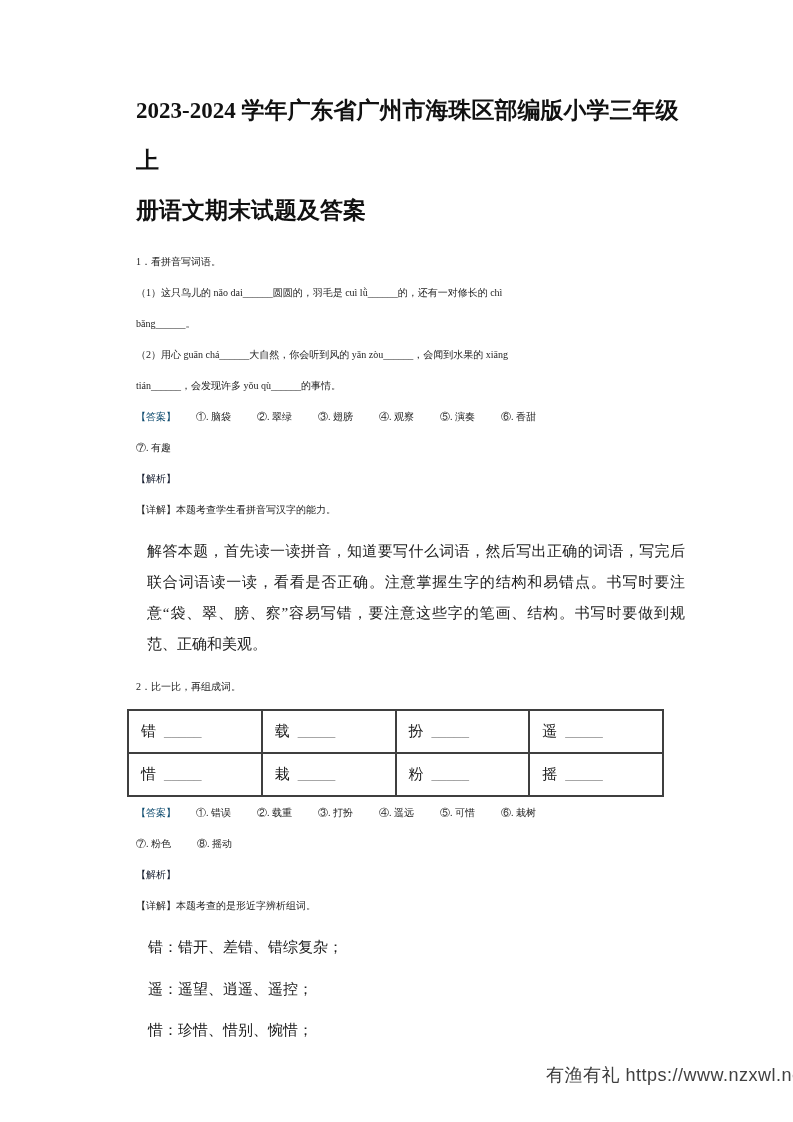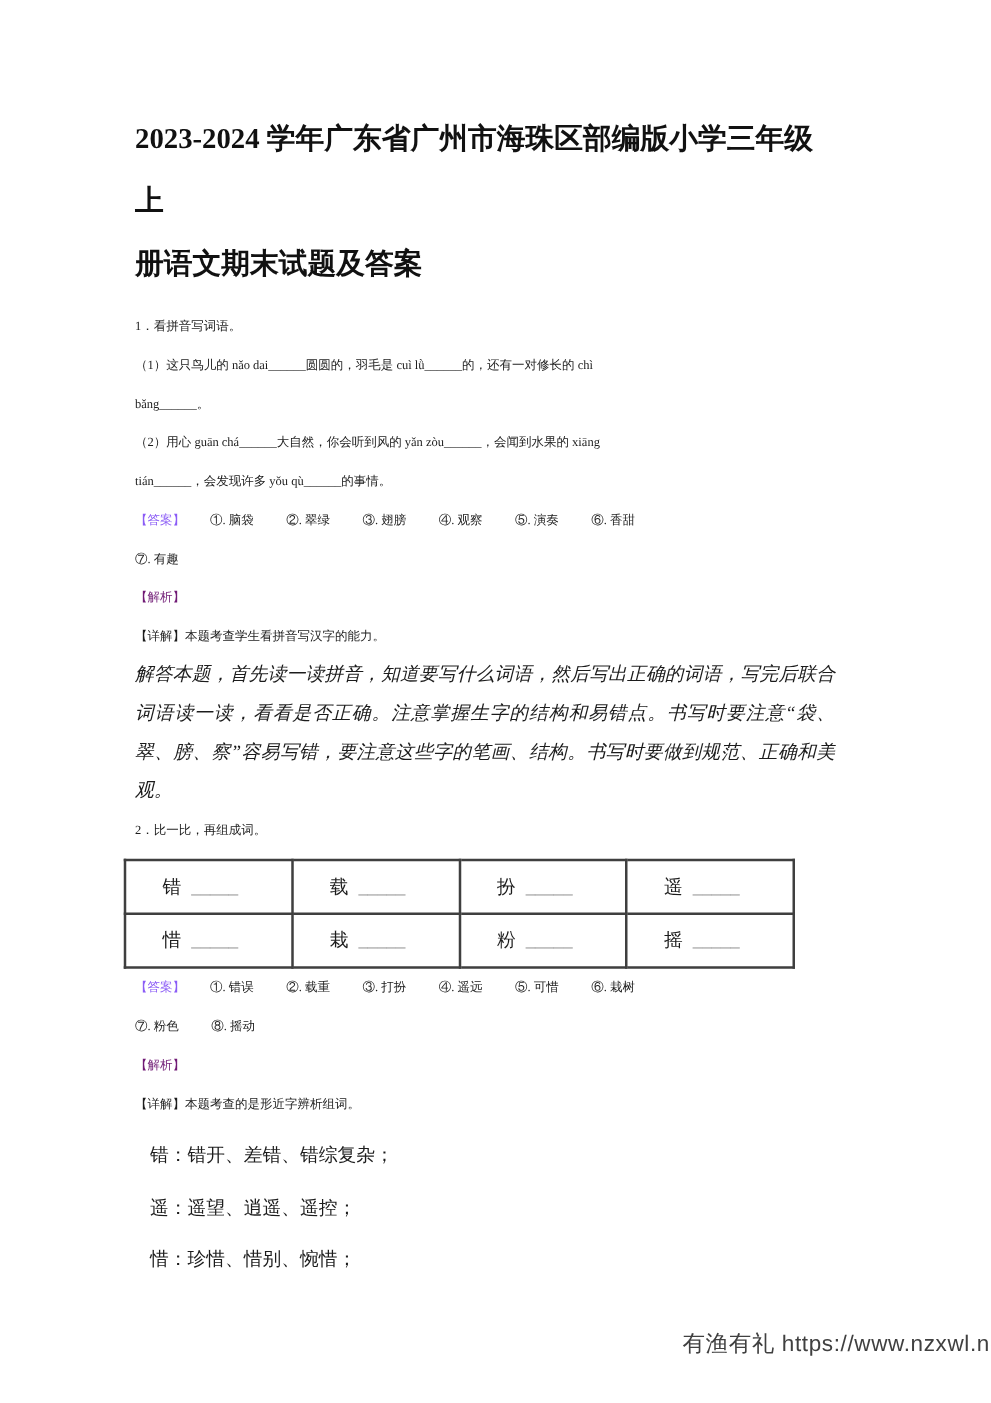--- a/index.html
+++ b/index.html
@@ -11,60 +11,59 @@
     position: relative;
     width: 793px;
     height: 1122px;
     background: #ffffff;
     overflow: hidden;
     font-family: "Liberation Serif", "DejaVu Serif", serif;
     color: #1c1c1c;
   }
   .content {
     position: absolute;
-    left: 108px;
+    left: 136px;
     top: 0;
     width: 560px;
   }
   .title {
     margin: 86px 0 10px 0;
     font-size: 23px;
     font-weight: bold;
     line-height: 50px;
     color: #111111;
   }
   .title .tline { display: block; }
   p.line {
     margin: 0;
     font-size: 10px;
     line-height: 31px;
     white-space: pre;
   }
   p.wrap {
-    margin: 0;
+    margin: 11px;
     font-size: 15px;
     line-height: 31px;
     text-align: justify;
     white-space: normal;
-    font-style: italic;
   }
-  .albl { color: #8b5cf6; display: inline-block; margin-right: 20px; }
-  .albl-solo { color: #701a75; }
+  .albl { color: #0c4a6e; display: inline-block; margin-right: 20px; }
+  .albl-solo { color: #0f172a; }
   .ai { display: inline-block; margin-right: 26px; }
   .ai:last-child { margin-right: 0; }
   table.cmp {
     border-collapse: collapse;
     width: 537px;
     margin: 7px 0 0 -9px;
   }
   table.cmp td {
     border: 2px solid #3f3f3f;
     width: 25%;
     height: 41px;
-    padding: 0 0 0 29px;
+    padding: 0 0 0 12px;
     font-size: 15px;
     vertical-align: middle;
   }
   .cell-blank { color: #8d8d8d; margin-left: 8px; }
   .after-table { margin-top: 36px; }
   p.group {
     margin: 12px;
     font-size: 15px;
     line-height: 29.5px;
     white-space: pre;

